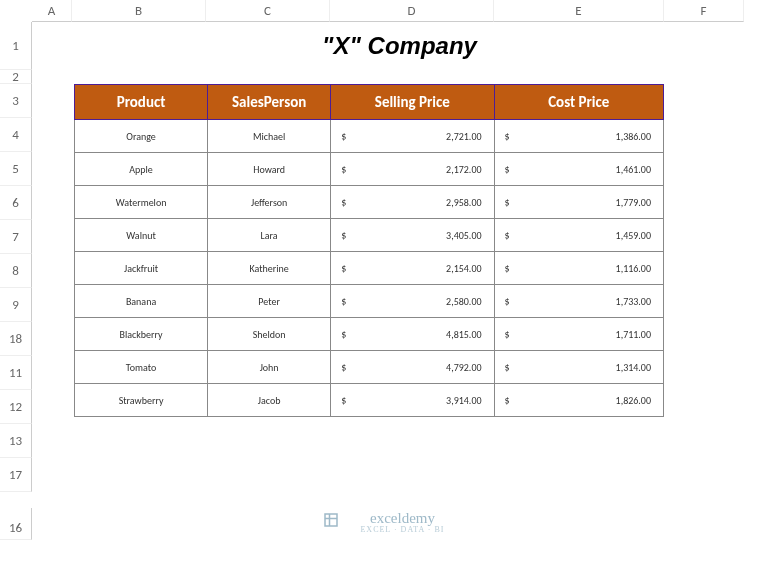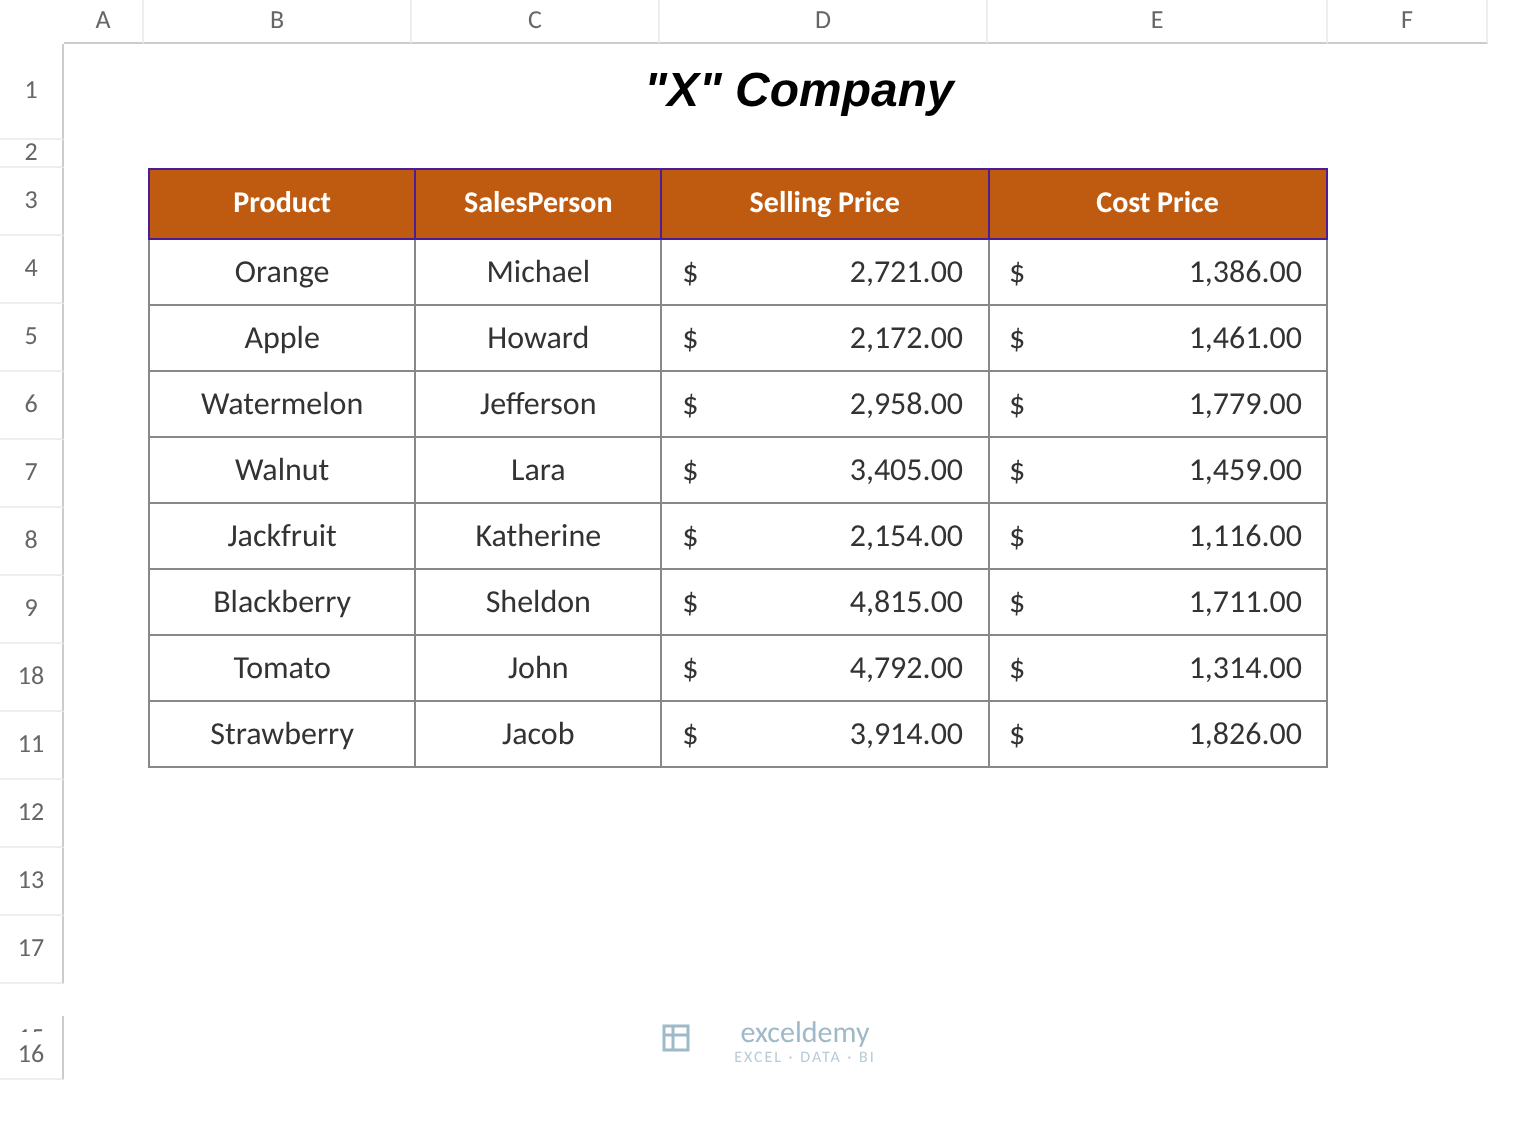--- a/index.html
+++ b/index.html
@@ -74,21 +74,21 @@
     font-weight: bold;
     font-size: 15px;
     padding: 8px 6px;
     border: 1px solid #4c1d95;
     text-align: center;
     height: 18px;
   }
   td {
     border: 1px solid #888;
     padding: 6px 8px;
-    font-size: 16px;
+    font-size: 10px;
     height: 20px;
     text-align: center;
   }
   td.money {
     text-align: left;
     position: relative;
     padding-left: 10px;
     padding-right: 12px;
   }
   td.money .sym {
@@ -109,20 +109,21 @@
     left: 0;
     width: 767px;
     text-align: center;
     color: #9eb9c8;
     font-size: 15px;
     font-weight: 500;
     display: flex;
     align-items: center;
     justify-content: center;
     gap: 20px;
+    font-family: Liberation Serif, serif;
   }
   .watermark .icon svg {
     width: 18px;
     height: 18px;
     fill: #9eb9c8;
   }
   .watermark .sub {
     font-size: 8px;
     letter-spacing: 1px;
     color: #b8ccd7;
@@ -231,20 +232,32 @@
             <td class="money">
               <span class="sym">$</span>
               <span class="val">2,154.00</span>
             </td>
             <td class="money">
               <span class="sym">$</span>
               <span class="val">1,116.00</span>
             </td>
           </tr>
           <tr>
+            <td>Banana</td>
+            <td>Peter</td>
+            <td class="money">
+              <span class="sym">$</span>
+              <span class="val">2,580.00</span>
+            </td>
+            <td class="money">
+              <span class="sym">$</span>
+              <span class="val">1,733.00</span>
+            </td>
+          </tr>
+          <tr>
             <td>Blackberry</td>
             <td>Sheldon</td>
             <td class="money">
               <span class="sym">$</span>
               <span class="val">4,815.00</span>
             </td>
             <td class="money">
               <span class="sym">$</span>
               <span class="val">1,711.00</span>
             </td>

